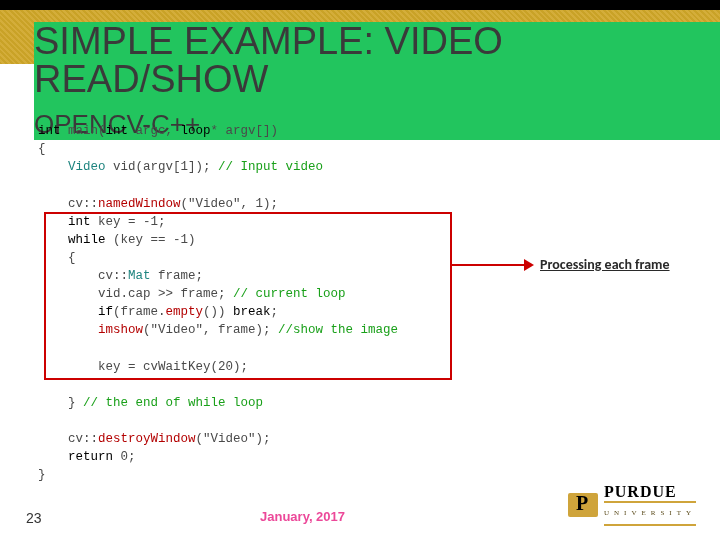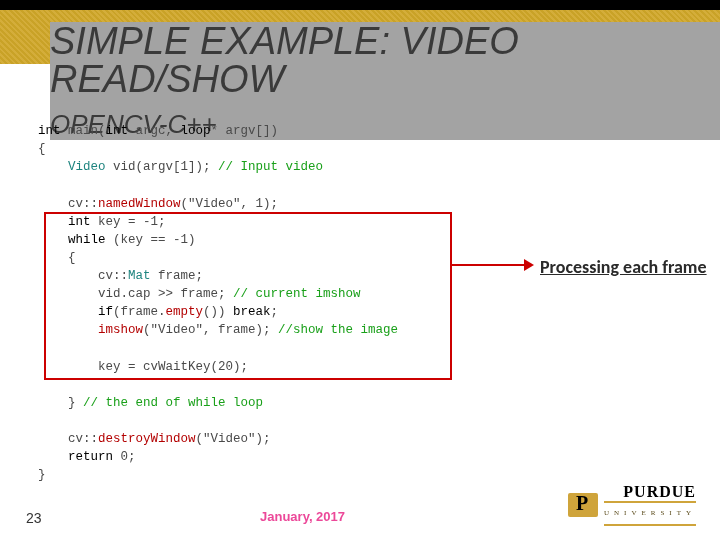--- a/index.html
+++ b/index.html
@@ -20,24 +20,23 @@
     width: 100%;
     height: 54px;
     background-image: repeating-linear-gradient(45deg, #c9a227 0, #c9a227 2px, #d4ad3a 2px, #d4ad3a 4px);
     position: absolute;
     top: 10px;
     left: 0;
   }
   .title-block {
     position: absolute;
     top: 22px;
-    left: 50px;
-    background: #a3a3a3;
+    left: 34px;
+    background: #22c55e;
     padding: 0 4px 0 0;
-    font-style: italic;
   }
   .title {
     font-family: Impact, "Arial Black", sans-serif;
     font-size: 38px;
     font-weight: 400;
     letter-spacing: 0px;
     color: #3a3a3a;
     line-height: 1;
   }
   .subtitle {
@@ -87,21 +86,21 @@
     width: 0; height: 0;
     border-left: 10px solid #cc0000;
     border-top: 6px solid transparent;
     border-bottom: 6px solid transparent;
   }
   .callout-text {
     position: absolute;
     top: 256px;
     left: 540px;
     font-family: Calibri, Arial, sans-serif;
-    font-size: 18px;
+    font-size: 14px;
     font-weight: 700;
     color: #2a2a2a;
   }
   .callout-text u { text-decoration: underline; }
   .footer {
     position: absolute;
     bottom: 14px;
     left: 0;
     width: 100%;
     height: 28px;
@@ -142,21 +141,21 @@
   }
   .purdue-p::before {
     content: "P";
     position: absolute;
     left: 8px; top: -1px;
     font-family: Georgia, serif;
     font-weight: 900;
     font-size: 20px;
     color: #000;
   }
-  .purdue-words { display: flex; flex-direction: column; line-height: 1; text-align: right; }
+  .purdue-words { display: flex; flex-direction: column; line-height: 1; }
   .purdue-name {
     font-family: "Times New Roman", serif;
     font-weight: 700;
     font-size: 16px;
     letter-spacing: 1px;
     color: #000;
   }
   .purdue-univ {
     font-family: "Times New Roman", serif;
     font-size: 7px;
@@ -182,21 +181,21 @@
 <div class="code-area">
   <div class="code-line"><span class="kw-blue">int</span><span class="txt"> main(</span><span class="kw-blue">int</span><span class="txt"> argc, </span><span class="kw-blue">loop</span><span class="txt">* argv[])</span></div>
   <div class="code-line txt">{</div>
   <div class="code-line"><span class="kw-teal">    Video</span><span class="txt"> vid(argv[1]); </span><span class="cmt">// Input video</span></div>
   <div class="code-line">&nbsp;</div>
   <div class="code-line"><span class="txt">    cv::</span><span class="kw-red">namedWindow</span><span class="txt">("Video", 1);</span></div>
   <div class="code-line"><span class="kw-blue">    int</span><span class="txt"> key = -1;</span></div>
   <div class="code-line"><span class="kw-blue">    while</span><span class="txt"> (key == -1)</span></div>
   <div class="code-line txt">    {</div>
   <div class="code-line"><span class="txt">        cv::</span><span class="kw-teal">Mat</span><span class="txt"> frame;</span></div>
-  <div class="code-line"><span class="txt">        vid.cap &gt;&gt; frame; </span><span class="cmt">// current imshow</span></div>
+  <div class="code-line"><span class="txt">        vid.cap &gt;&gt; frame; </span><span class="cmt">// current loop</span></div>
   <div class="code-line"><span class="kw-blue">        if</span><span class="txt">(frame.</span><span class="kw-red">empty</span><span class="txt">()) </span><span class="kw-blue">break</span><span class="txt">;</span></div>
   <div class="code-line"><span class="kw-red">        imshow</span><span class="txt">("Video", frame); </span><span class="cmt">//show the image</span></div>
   <div class="code-line">&nbsp;</div>
   <div class="code-line txt">        key = cvWaitKey(20);</div>
   <div class="code-line">&nbsp;</div>
   <div class="code-line"><span class="txt">    } </span><span class="cmt">// the end of while loop</span></div>
   <div class="code-line">&nbsp;</div>
   <div class="code-line"><span class="txt">    cv::</span><span class="kw-red">destroyWindow</span><span class="txt">("Video");</span></div>
   <div class="code-line"><span class="kw-blue">    return</span><span class="txt"> 0;</span></div>
   <div class="code-line txt">}</div>

